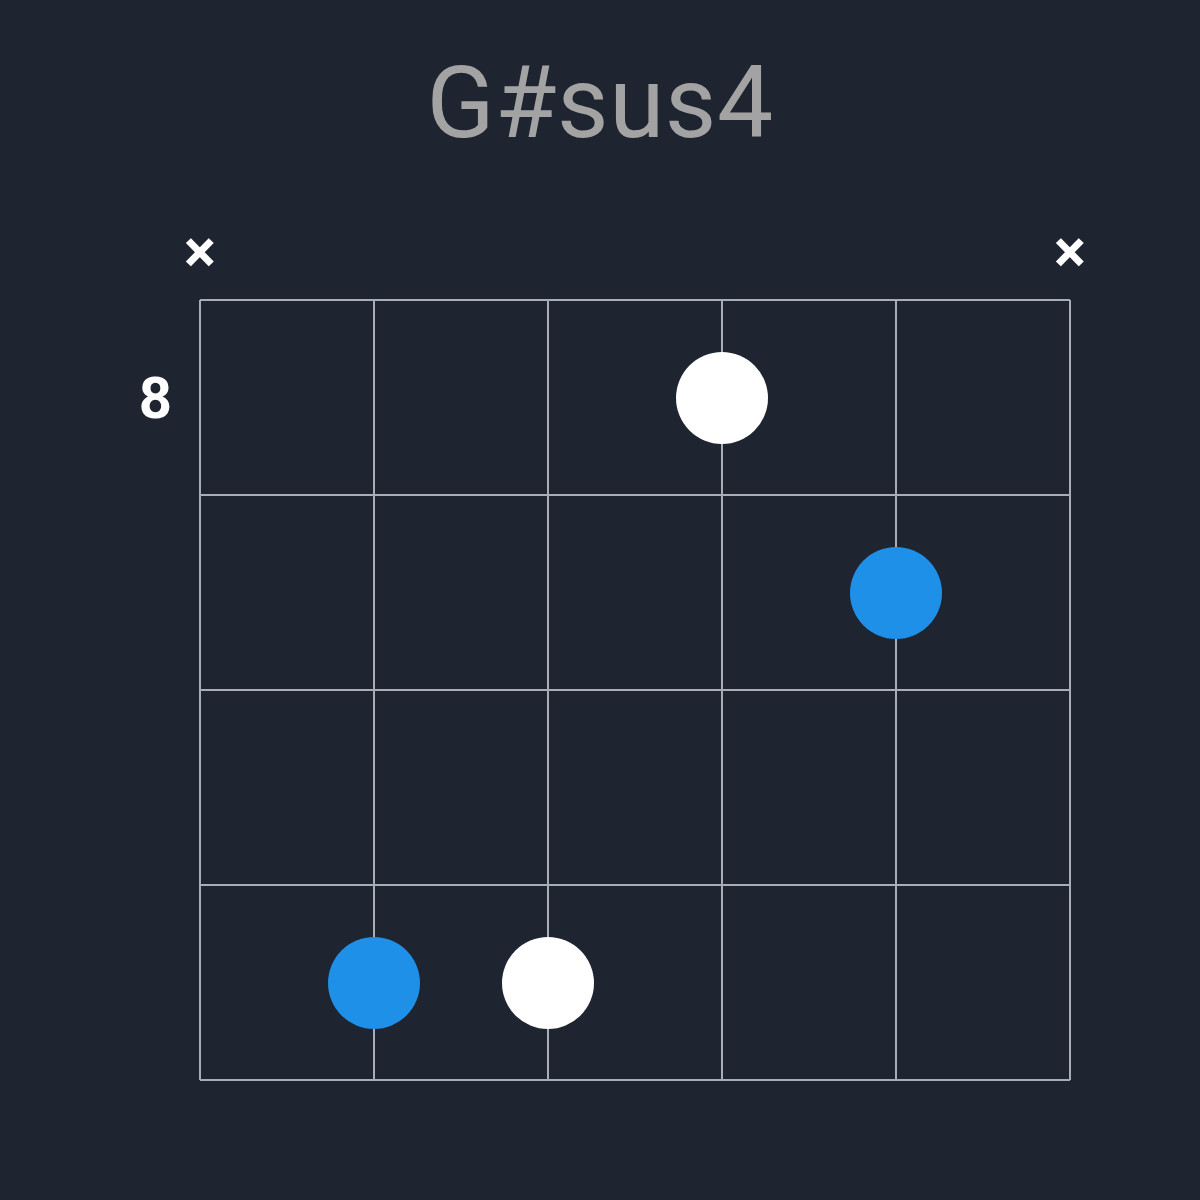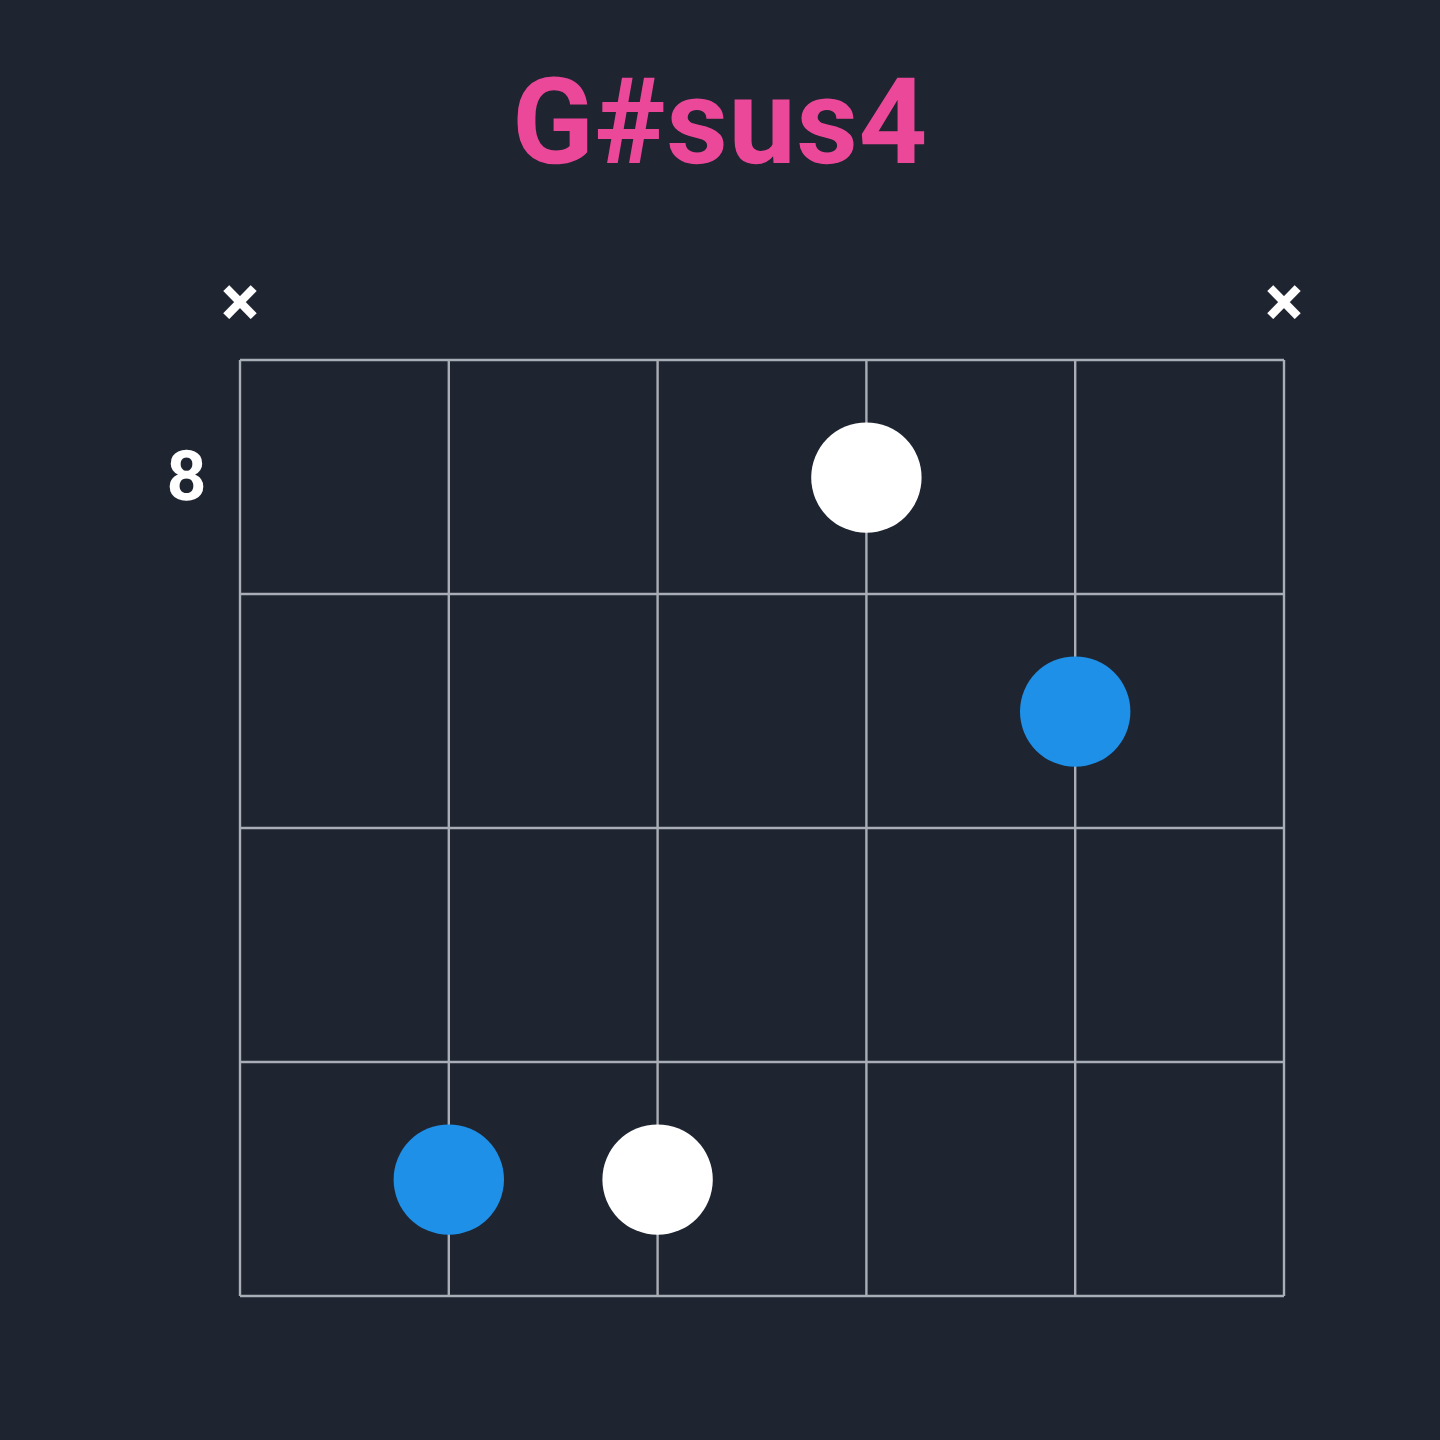--- a/index.html
+++ b/index.html
@@ -15,23 +15,23 @@
     position: relative;
     width: 1200px;
     height: 1200px;
   }
   .title {
     position: absolute;
     top: 44px;
     left: 0;
     right: 0;
     text-align: center;
-    color: #ec4899;
+    color: #a3a3a3;
     font-size: 100px;
-    font-weight: 700;
+    font-weight: 400;
     letter-spacing: 0.5px;
   }
   .fret-label {
     position: absolute;
     color: #ffffff;
     font-size: 58px;
     font-weight: 700;
     transform: translate(-100%, -50%);
     padding-right: 28px;
   }

